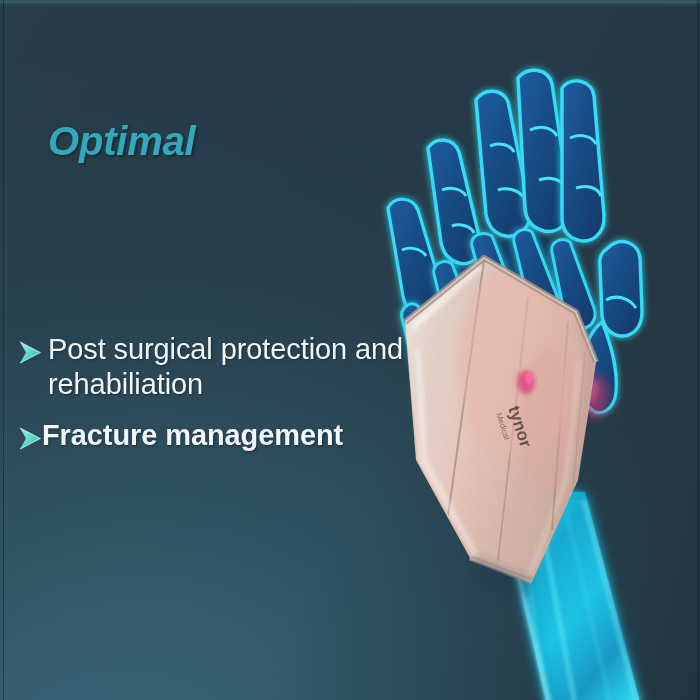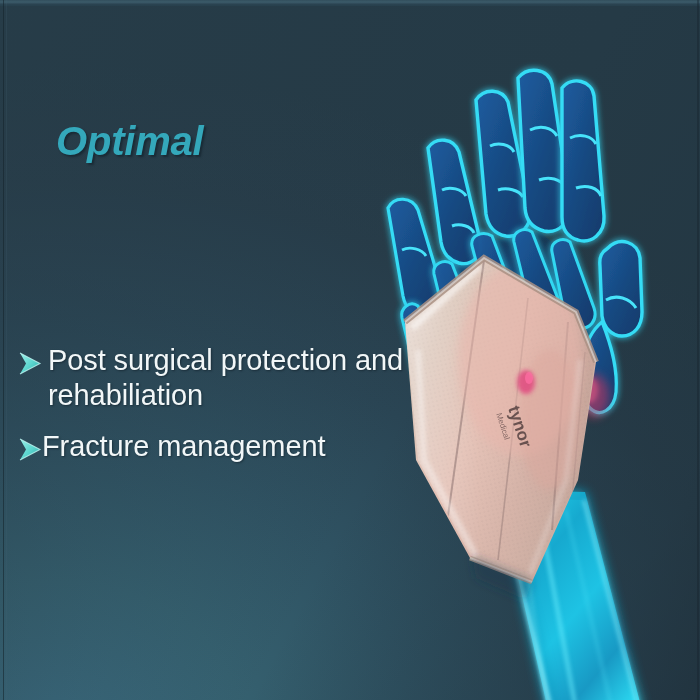--- a/index.html
+++ b/index.html
@@ -58,21 +58,21 @@
     top: 60px;
     width: 330px;
     height: 650px;
     pointer-events: none;
   }
   #art svg { display: block; width: 100%; height: 100%; }
 
   
   .headline {
     position: absolute;
-    left: 56px;
+    left: 48px;
     top: 118px;
     width: 420px;
     font-size: 40px;
     font-weight: bold;
     font-style: italic;
     line-height: 47px;
     letter-spacing: -0.2px;
     color: #34a8bb;
     text-shadow: 2px 2px 2px rgba(14,30,38,0.55);
   }
@@ -81,23 +81,22 @@
   .bullets {
     position: absolute;
     left: 16px;
     top: 332px;
     width: 450px;
   }
   .bullet-row {
     display: flex;
     align-items: flex-start;
     margin-bottom: 16px;
-    margin-top: 11px;
-  }
-  .bullet-row:last-child { margin-bottom: 0; }
+  }
+  .bullet-row:last-child { margin-bottom: 0; font-weight: bold; }
   .bullet-arrow {
     flex: 0 0 auto;
     width: 28px;
     height: 34px;
     margin-top: 4px;
     position: relative;
   }
   .bullet-arrow svg { display: block; }
   .bullet-text {
     flex: 1 1 auto;

